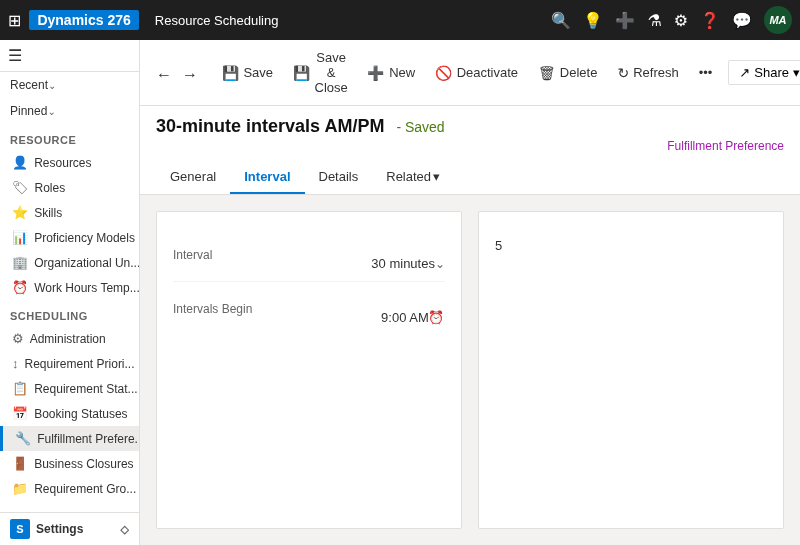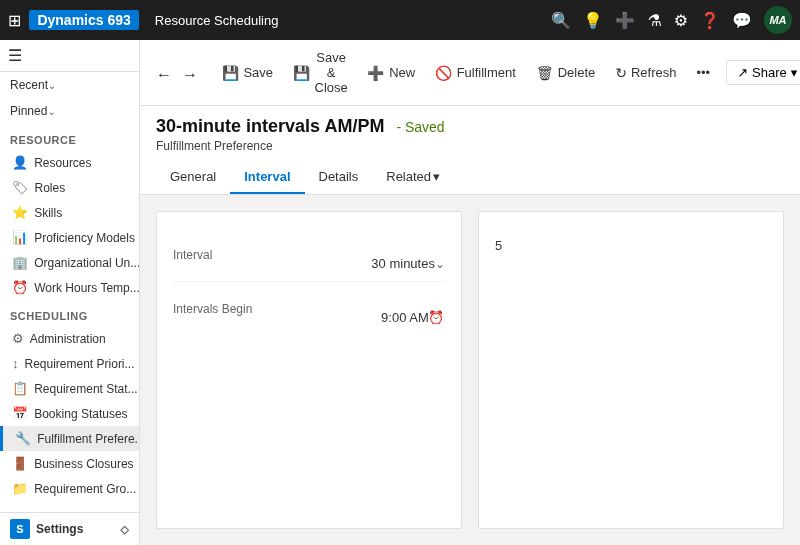--- a/index.html
+++ b/index.html
@@ -128,21 +128,21 @@
     
     .page-header {
       background: #fff;
       padding: 10px 16px 0;
       border-bottom: 1px solid #e1dfdd;
       flex-shrink: 0;
     }
     .page-title-row { display: flex; align-items: center; gap: 8px; }
     .page-title { font-size: 18px; font-weight: 600; color: #111; }
     .page-saved { font-size: 14px; color: #4d7c0f; margin-left: 4px; }
-    .page-subtitle { font-size: 12px; color: #404040; margin-top: 2px; margin-bottom: 8px; }
+    .page-subtitle { font-size: 12px; color: #a21caf; margin-top: 2px; margin-bottom: 8px; text-align: right; }
 
     
     .tabs { display: flex; gap: 0; margin-top: 4px; }
     .tab {
       padding: 8px 14px;
       font-size: 13px;
       color: #333;
       cursor: pointer;
       border-bottom: 2px solid transparent;
       white-space: nowrap;
@@ -192,21 +192,21 @@
     .right-field { display: flex; align-items: flex-start; padding: 10px 0; border-bottom: 1px solid #f3f2f1; }
     .right-field:last-child { border-bottom: none; }
     .right-label { width: 180px; font-size: 12px; color: #666; flex-shrink: 0; }
     .right-value { font-size: 13px; color: #333; font-weight: 500; }
   </style>
 </head>
 <body>
 
 <div class="top-nav">
   <span class="grid-icon">⊞</span>
-  <span class="app-name">Dynamics 693</span>
+  <span class="app-name">Dynamics 276</span>
   <span class="module-name">Resource Scheduling</span>
   <div class="spacer"></div>
   <div class="nav-icons">
     <span>🔍</span>
     <span>💡</span>
     <span>➕</span>
     <span>⚗</span>
     <span>⚙</span>
     <span>❓</span>
     <span>💬</span>
@@ -310,21 +310,21 @@
       <button class="toolbar-btn">
         <span class="btn-icon">💾</span>
         <span>Save &amp; Close</span>
       </button>
       <button class="toolbar-btn">
         <span class="btn-icon">➕</span>
         <span>New</span>
       </button>
       <button class="toolbar-btn">
         <span class="btn-icon">🚫</span>
-        <span>Fulfillment</span>
+        <span>Deactivate</span>
       </button>
       <button class="toolbar-btn">
         <span class="btn-icon">🗑</span>
         <span>Delete</span>
       </button>
       <button class="toolbar-btn">
         <span class="btn-icon">↻</span>
         <span>Refresh</span>
       </button>
       <button class="toolbar-btn">

